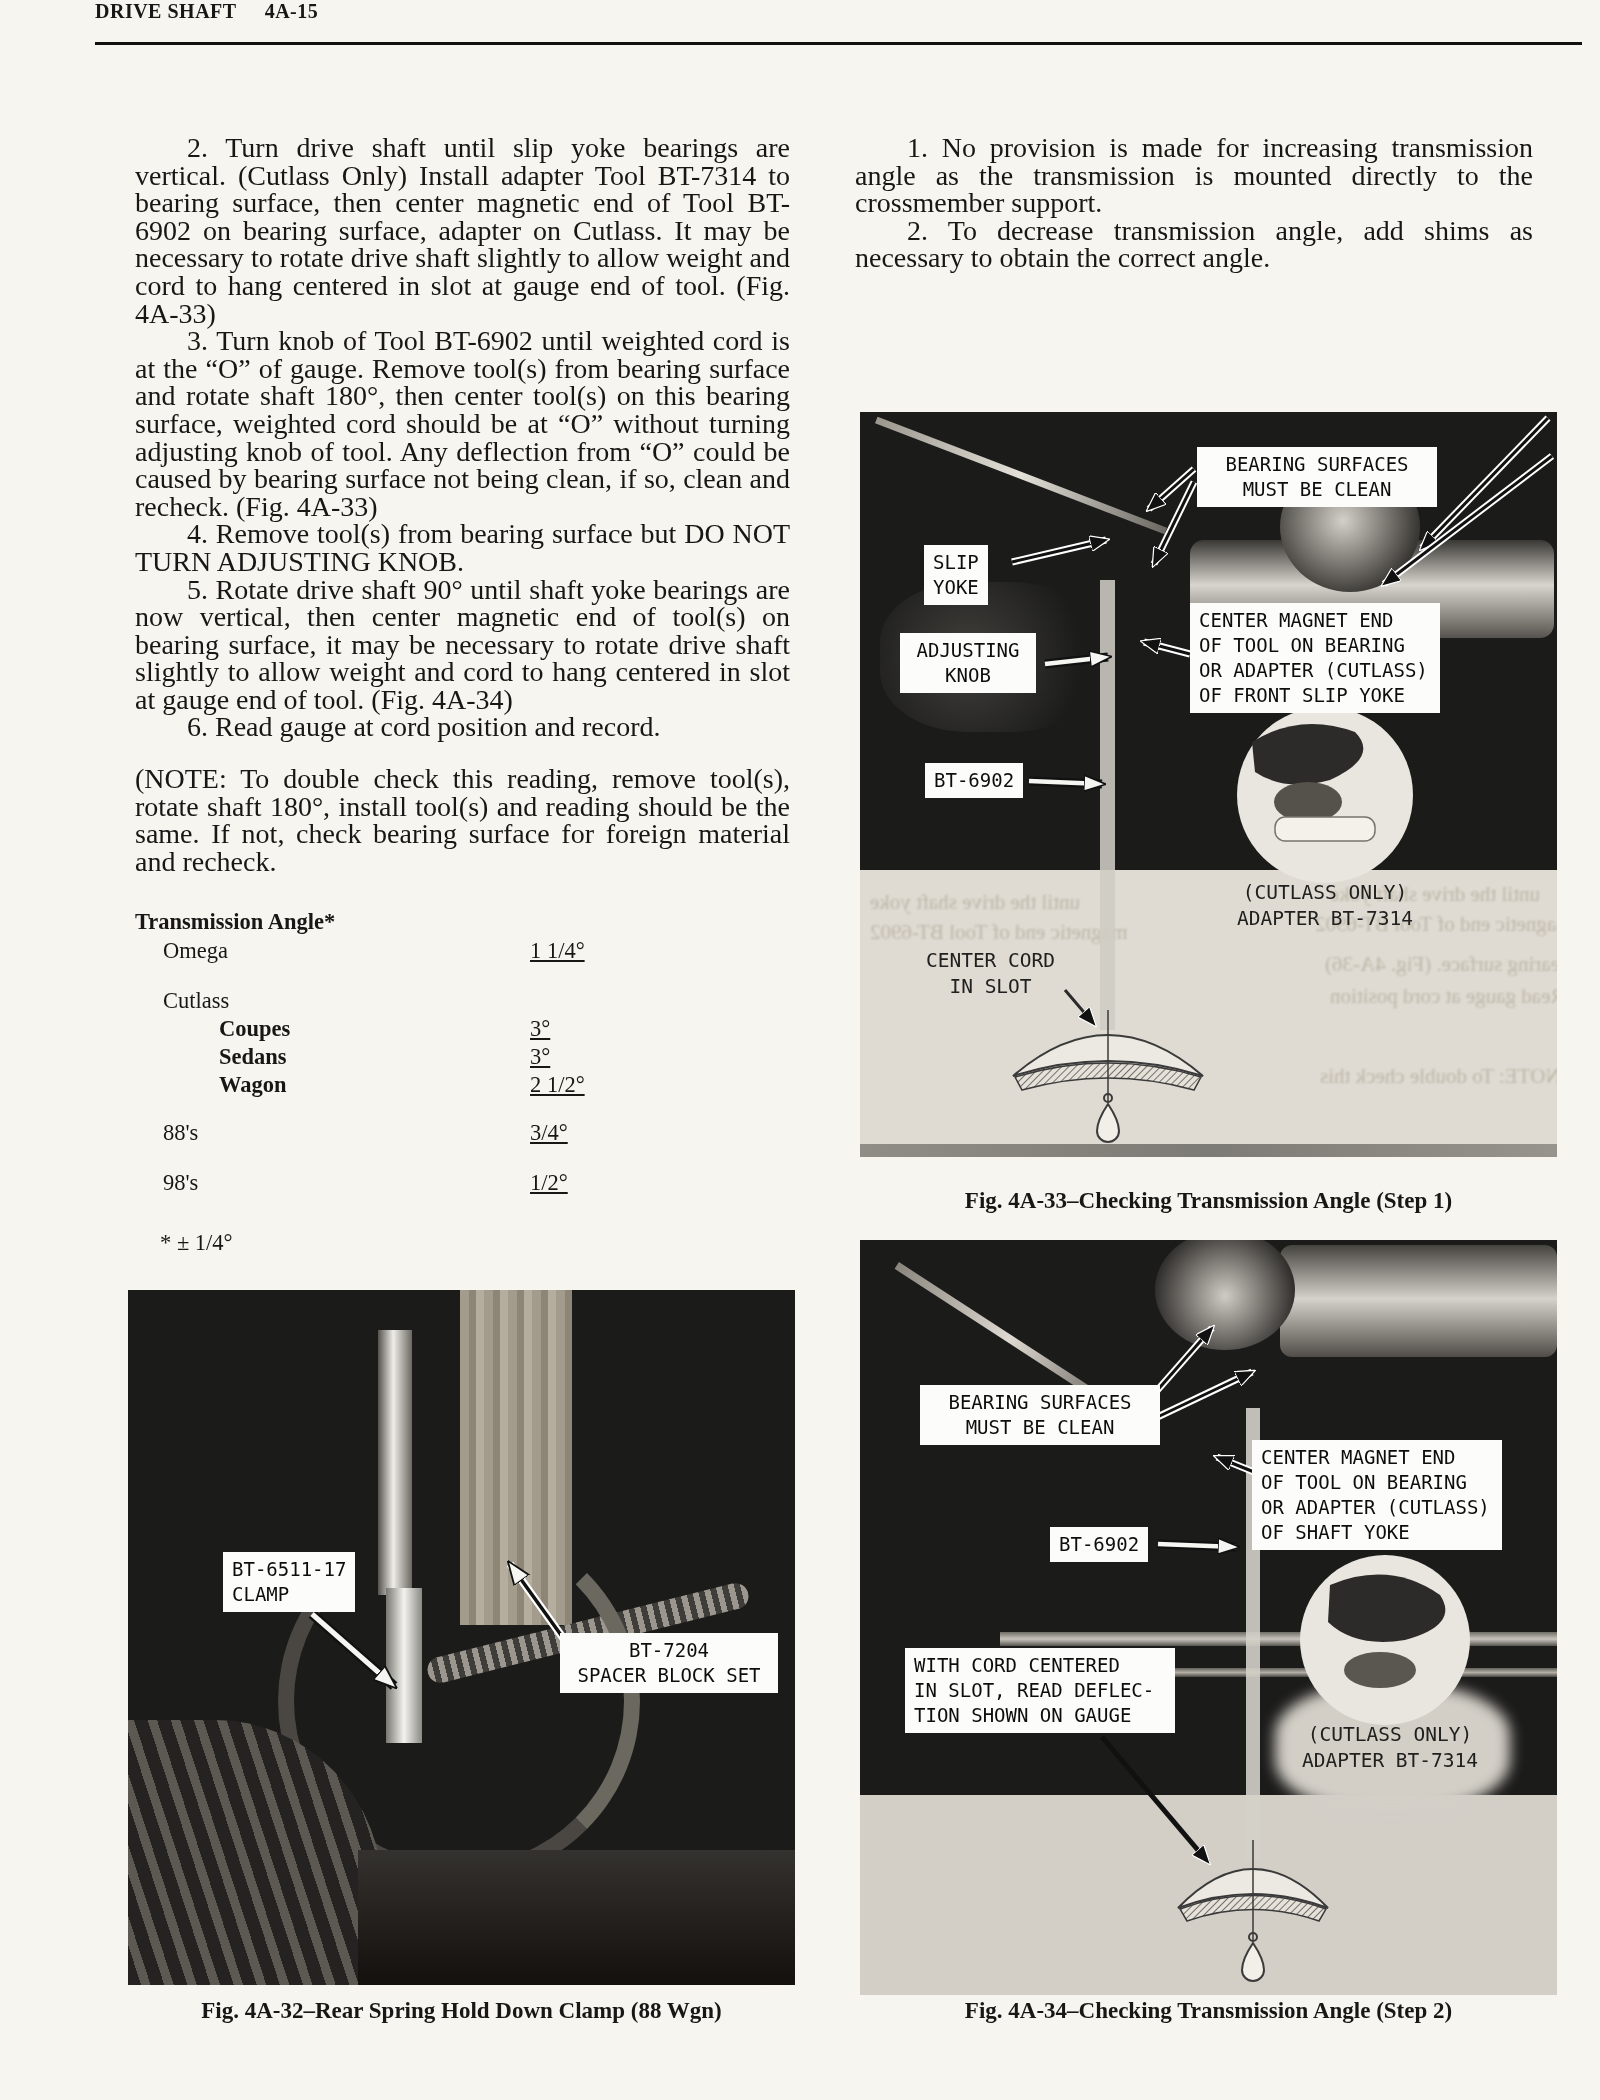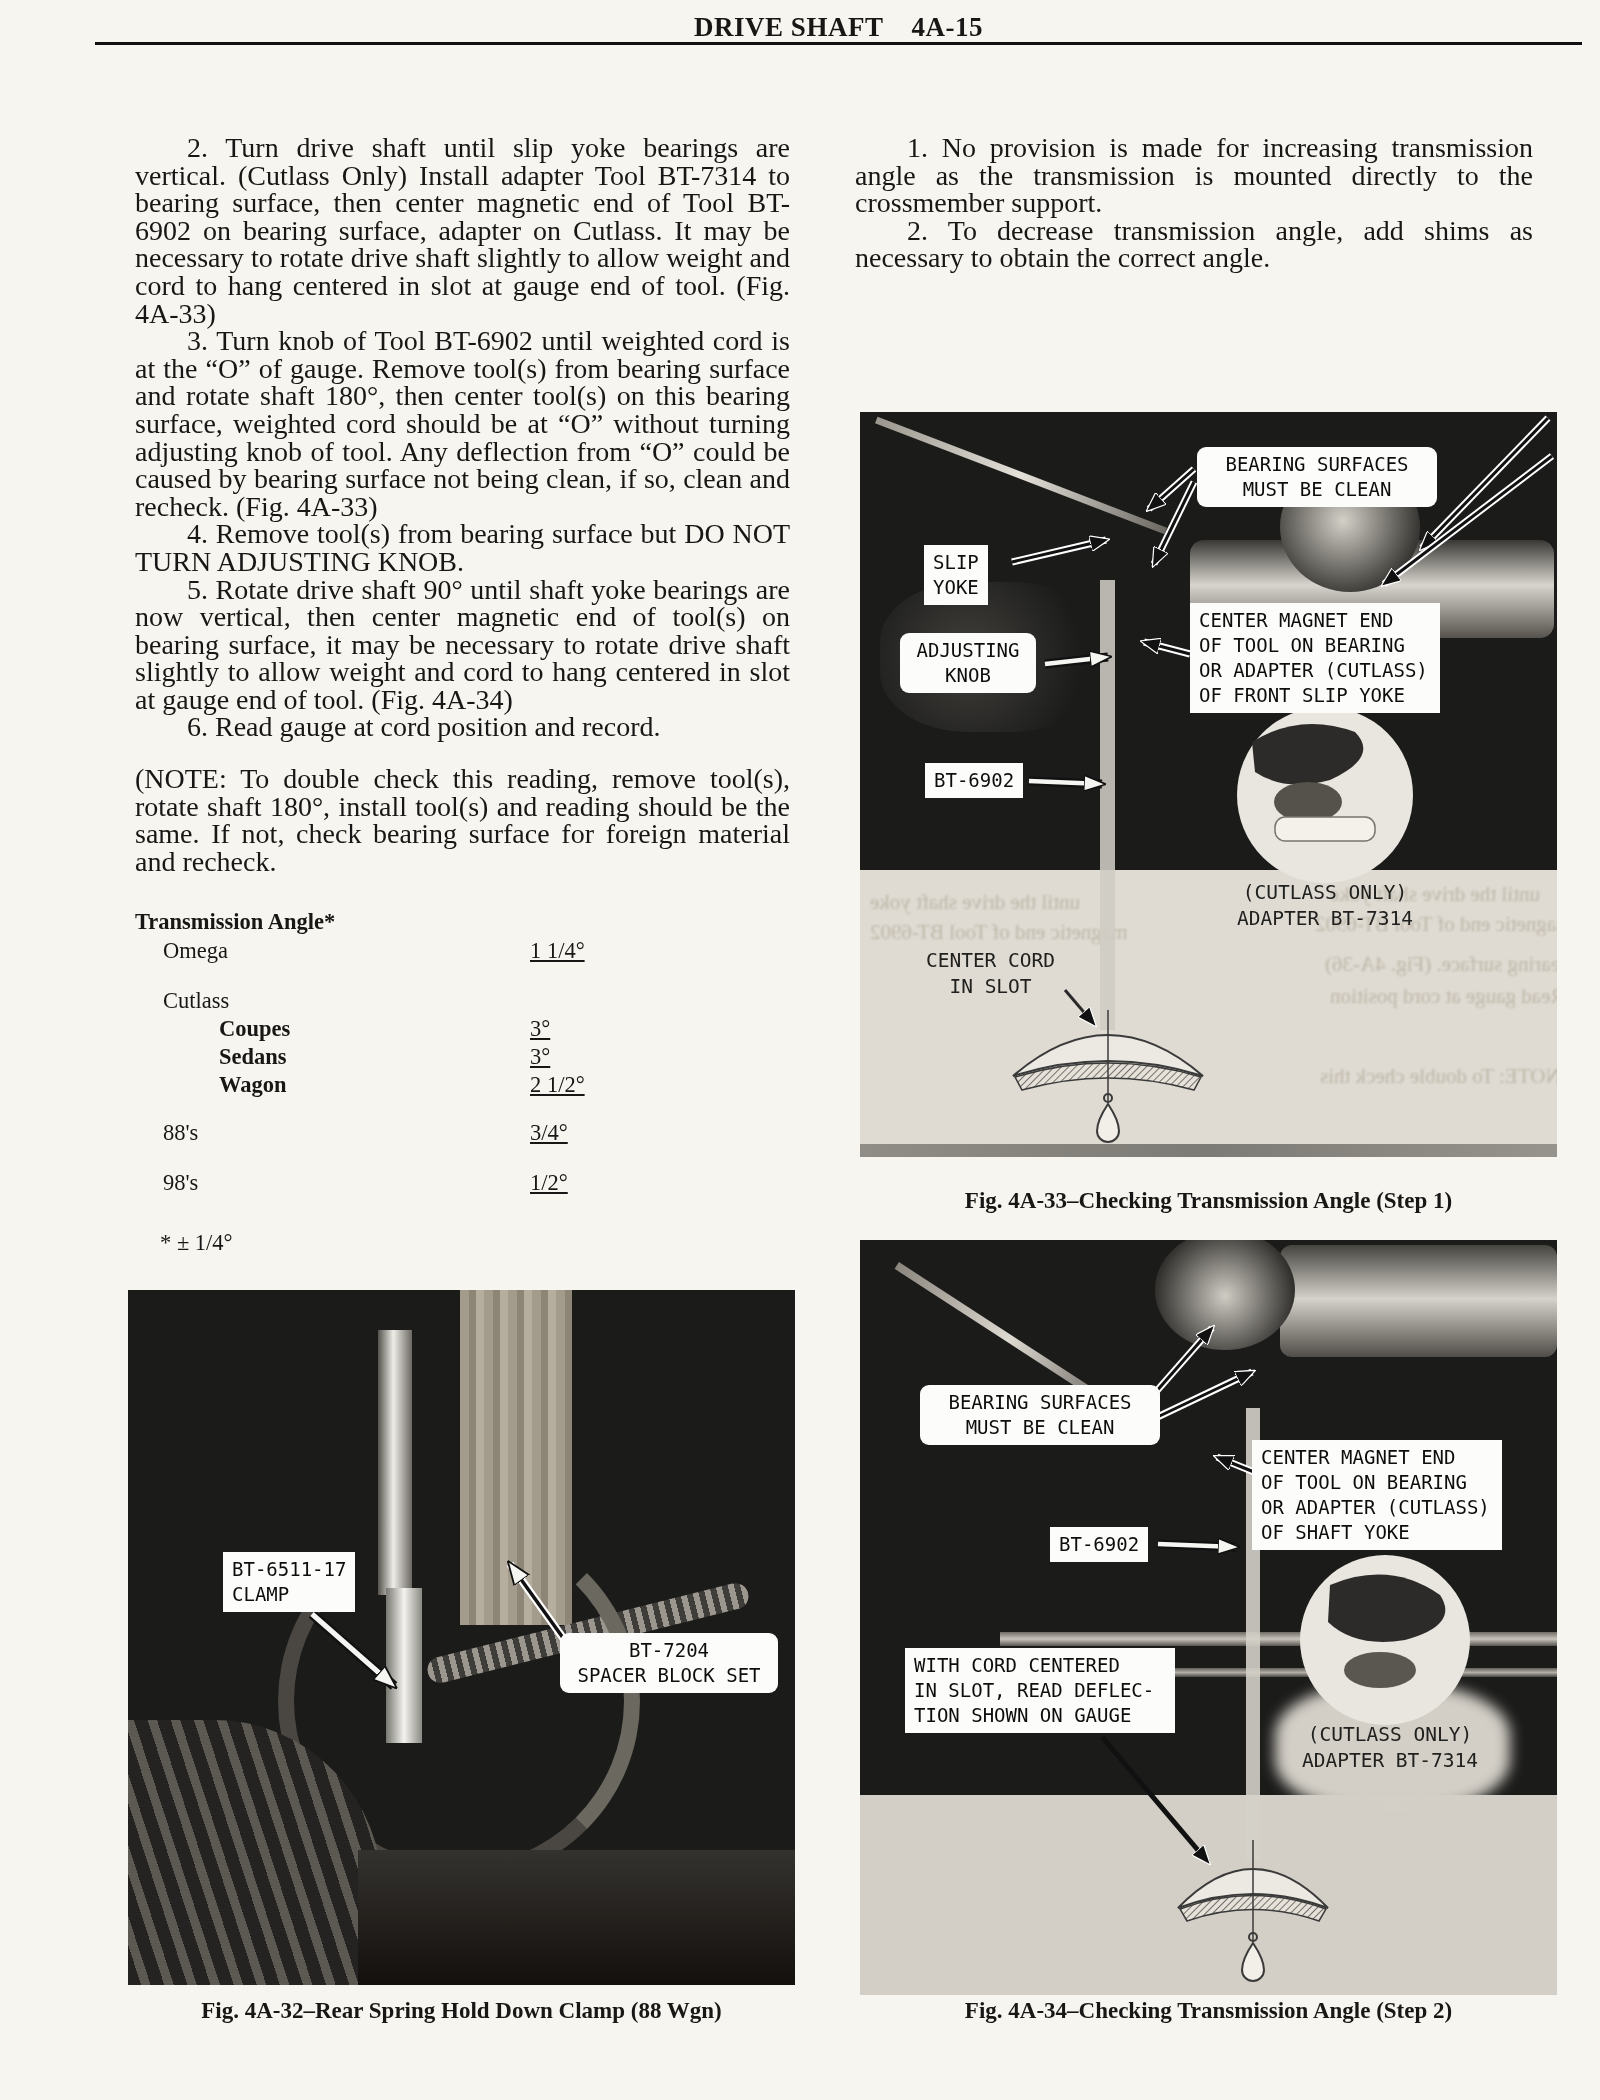--- a/index.html
+++ b/index.html
@@ -1,20 +1,20 @@
 <!DOCTYPE html>
 <html><head>
 <meta charset="utf-8">
 <style>
   html,body{margin:0;padding:0;background:#888;}
   .page{position:relative;width:1600px;height:2100px;background:#f7f5f0;color:#181715;
         font-family:"Liberation Serif",serif;overflow:hidden;}
   
-  .hdr{position:absolute;top:12px;left:95px;width:1487px;text-align:center;
-       font-size:27px;font-weight:bold;letter-spacing:.5px;}
+  .hdr{position:absolute;top:0;left:95px;width:1487px;text-align:left;
+       font-size:20px;font-weight:bold;letter-spacing:.5px;}
   .hdr .pg{margin-left:28px;}
   .rule{position:absolute;top:42px;left:95px;width:1487px;height:3px;background:#111;}
   
   .colL{position:absolute;left:135px;top:134px;width:655px;}
   .colR{position:absolute;left:855px;top:134px;width:678px;}
   p.body{margin:0;font-size:28px;line-height:27.6px;text-align:justify;}
   p.ind{text-indent:52px;}
   .sp{height:24px;}
   .subhead{font-size:22.5px;font-weight:bold;margin:0;}
   
@@ -24,21 +24,21 @@
   .trow.sub .tl{left:84px;font-weight:bold;}
   .tv{position:absolute;left:395px;text-decoration:underline;}
   .tfoot{position:absolute;left:25px;top:292px;}
   
   .photo{position:absolute;background:#1b1b1a;overflow:hidden;}
   .ph{position:absolute;}
   .lightarea{position:absolute;background:#dfdbd3;}
   .plabel{position:absolute;background:#fcfcfa;color:#0d0d0d;
           font-family:"DejaVu Sans Mono",monospace;font-size:19px;line-height:1.32;
           padding:5px 9px;white-space:pre-line;}
-  .plabel.c{text-align:center;border-radius:9px;}
+  .plabel.c{text-align:center;}
   .ptext{position:absolute;color:#20201e;background:transparent;
          font-family:"DejaVu Sans Mono",monospace;font-size:19.5px;line-height:1.35;
          white-space:pre-line;text-align:center;}
   .ghost{position:absolute;color:#968a72;opacity:.45;filter:blur(1.3px);
          font-size:21px;transform:scaleX(-1);white-space:nowrap;}
   .cap{position:absolute;text-align:center;font-size:23px;font-weight:bold;}
   svg.ov{position:absolute;left:0;top:0;}
 </style>
 </head>
 <body>

